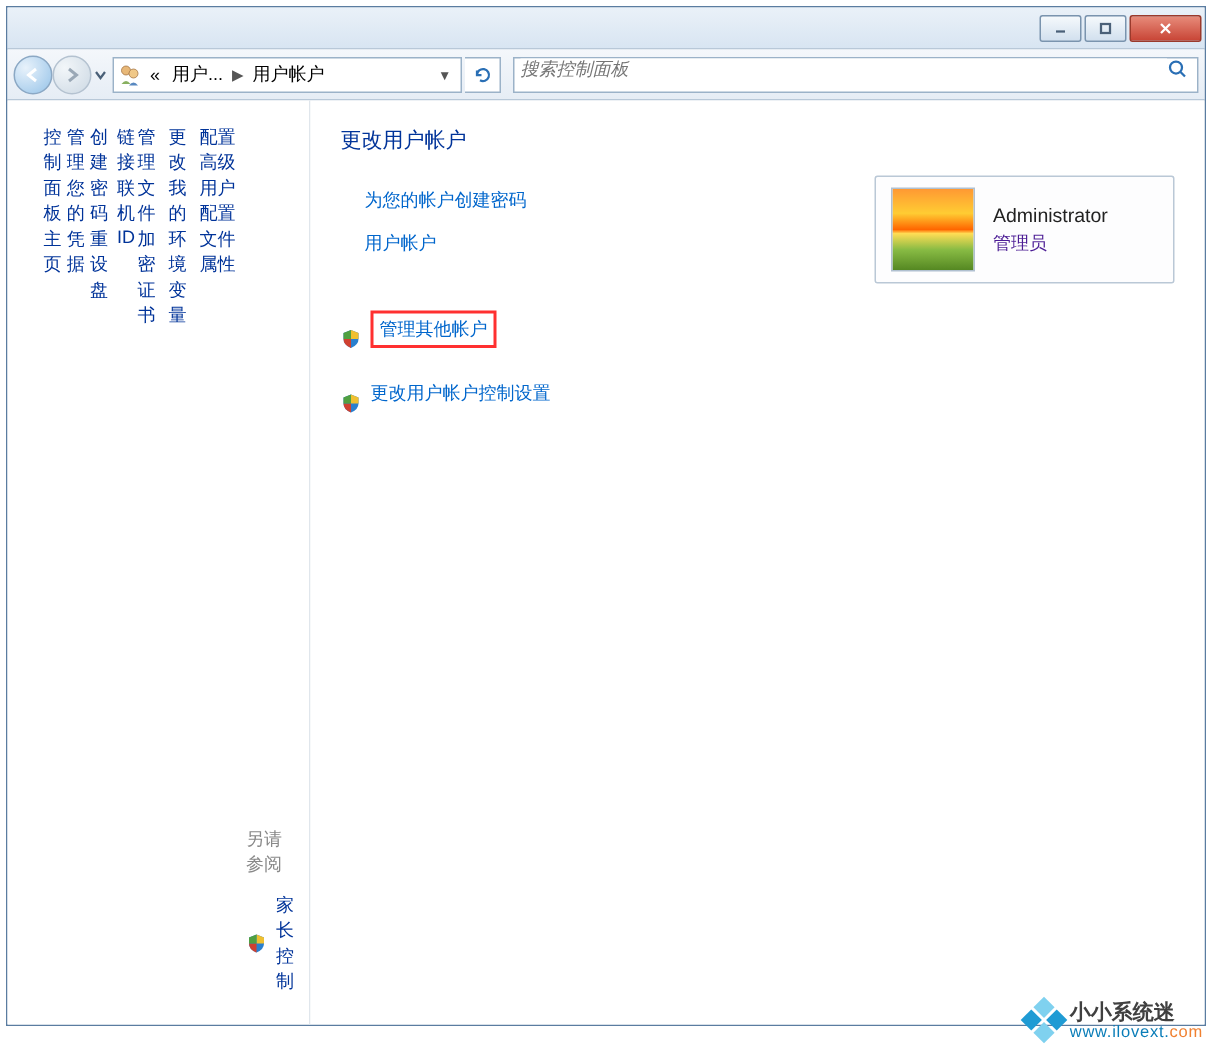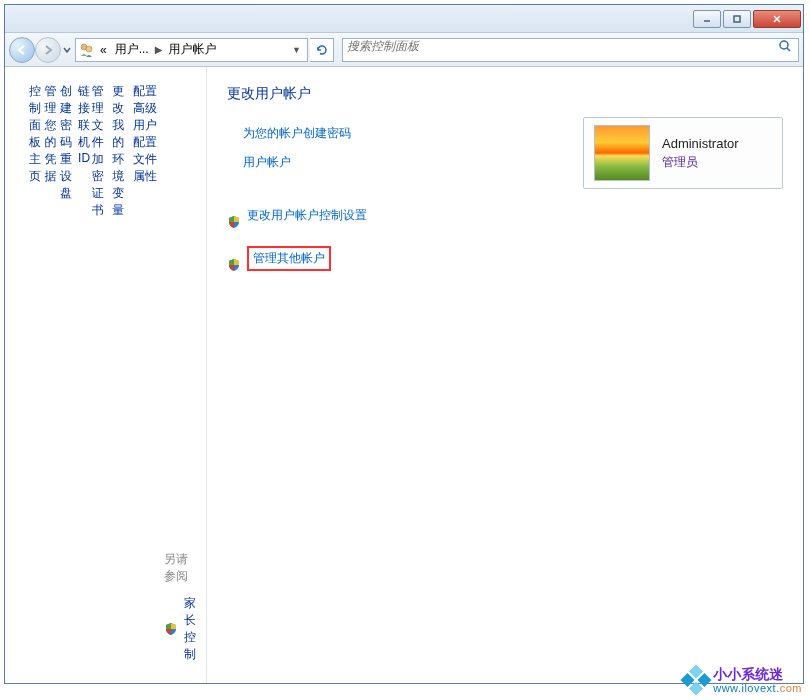--- a/index.html
+++ b/index.html
@@ -58,21 +58,21 @@
   .account-role { font-size: 12px; color: #4c1d95; }
   
   .help-icon { position: absolute; top: 10px; right: 12px; width: 18px; height: 18px; border-radius: 50%; background: radial-gradient(circle at 35% 30%, #9fd4ff, #2a80cf); color: #fff; display: flex; align-items: center; justify-content: center; font-size: 12px; font-weight: bold; cursor: pointer; }
 
   
   .watermark { position: absolute; bottom: 6px; right: 8px; display: flex; align-items: center; gap: 6px; }
   .wm-logo { display: grid; grid-template-columns: repeat(2, 10px); grid-template-rows: repeat(2, 10px); gap: 2px; transform: rotate(45deg); }
   .wm-sq { background: #1f9bd4; }
   .wm-sq.lt { background: #7fd1ef; }
   .wm-text { display: flex; flex-direction: column; line-height: 1.1; }
-  .wm-cn { font-size: 14px; font-weight: bold; color: #6d28d9; }
+  .wm-cn { font-size: 14px; font-weight: bold; color: #404040; }
   .wm-en { font-size: 11px; color: #0a7db8; letter-spacing: 0.5px; }
   .wm-en .c { color: #f08030; }
 </style>
 </head>
 <body>
 
 <div class="window">
 
   <div class="titlebar">
     <div class="win-controls">
@@ -183,32 +183,32 @@
       <div class="action-group" style="padding-left:0">
         <div class="action-row">
           <span class="shield-icon">
             <svg width="14" height="14" viewBox="0 0 14 14">
                 <path d="M7 1 L12 3 L12 7 Q12 11 7 13 Q2 11 2 7 L2 3 Z" fill="#2a80cf"></path>
                 <path d="M7 1 L12 3 L12 7 L7 7 Z" fill="#f0c030"></path>
                 <path d="M7 7 L7 13 Q2 11 2 7 Z" fill="#d04030"></path>
                 <path d="M7 1 L2 3 L2 7 L7 7 Z" fill="#50a040"></path>
               </svg>
           </span>
-          <span class="action-link">更改用户帐户控制设置</span>
+          <span class="action-link highlight">管理其他帐户</span>
         </div>
         <div class="action-row">
           <span class="shield-icon">
             <svg width="14" height="14" viewBox="0 0 14 14">
                 <path d="M7 1 L12 3 L12 7 Q12 11 7 13 Q2 11 2 7 L2 3 Z" fill="#2a80cf"></path>
                 <path d="M7 1 L12 3 L12 7 L7 7 Z" fill="#f0c030"></path>
                 <path d="M7 7 L7 13 Q2 11 2 7 Z" fill="#d04030"></path>
                 <path d="M7 1 L2 3 L2 7 L7 7 Z" fill="#50a040"></path>
               </svg>
           </span>
-          <span class="action-link highlight">管理其他帐户</span>
+          <span class="action-link">更改用户帐户控制设置</span>
         </div>
       </div>
 
       <div class="account-card">
         <div class="account-avatar"></div>
         <div>
           <div class="account-name">Administrator</div>
           <div class="account-role">管理员</div>
         </div>
       </div>

